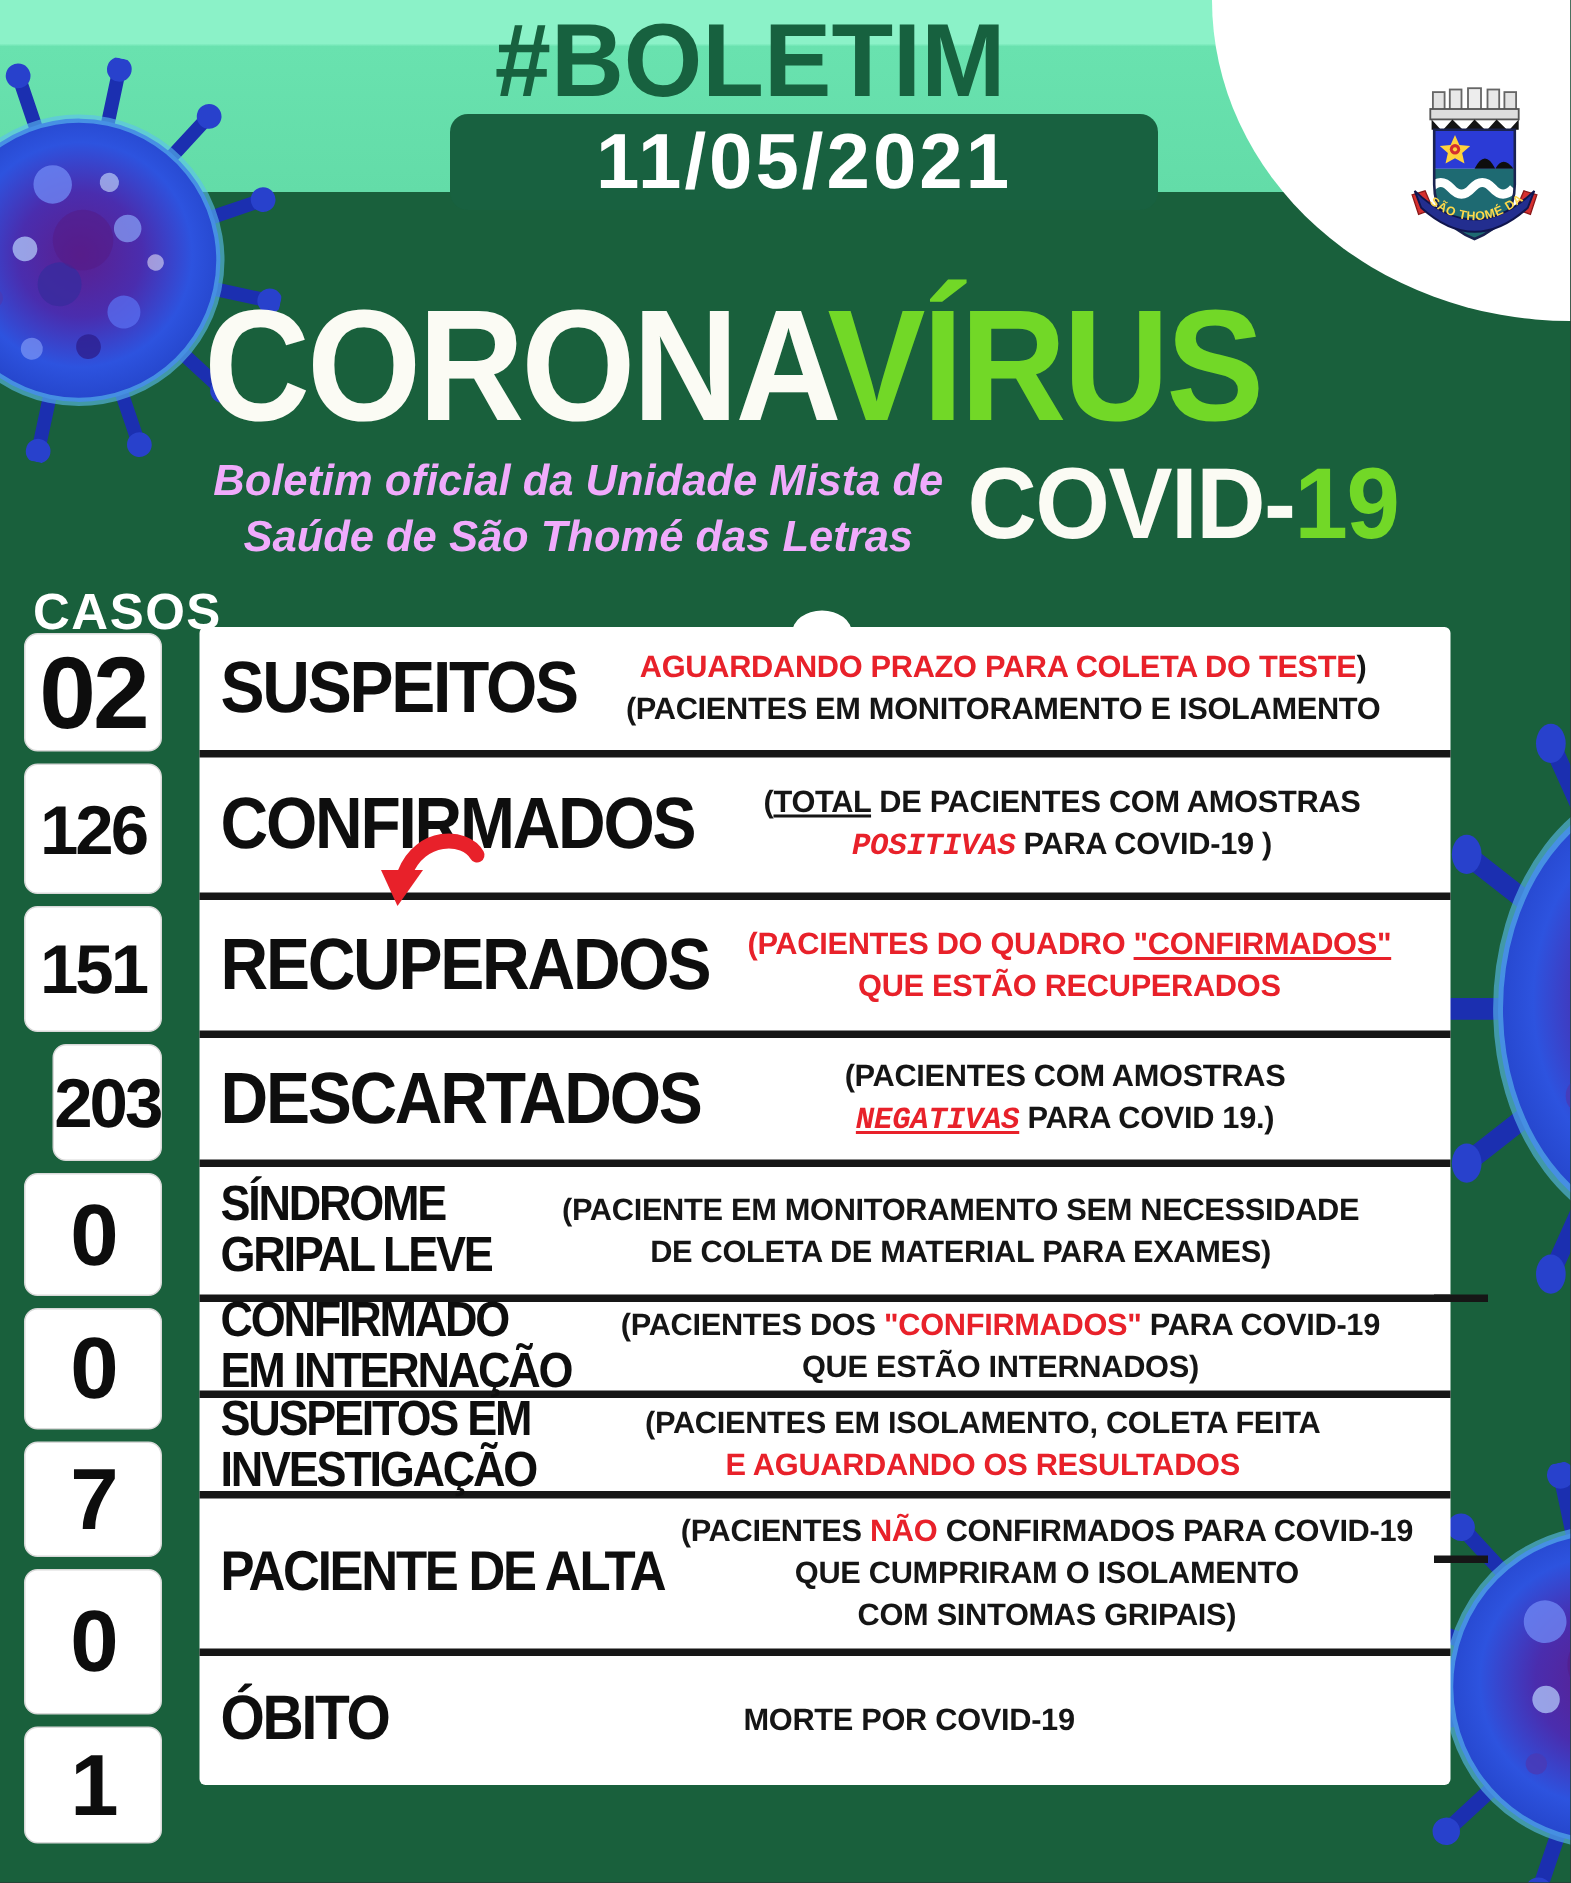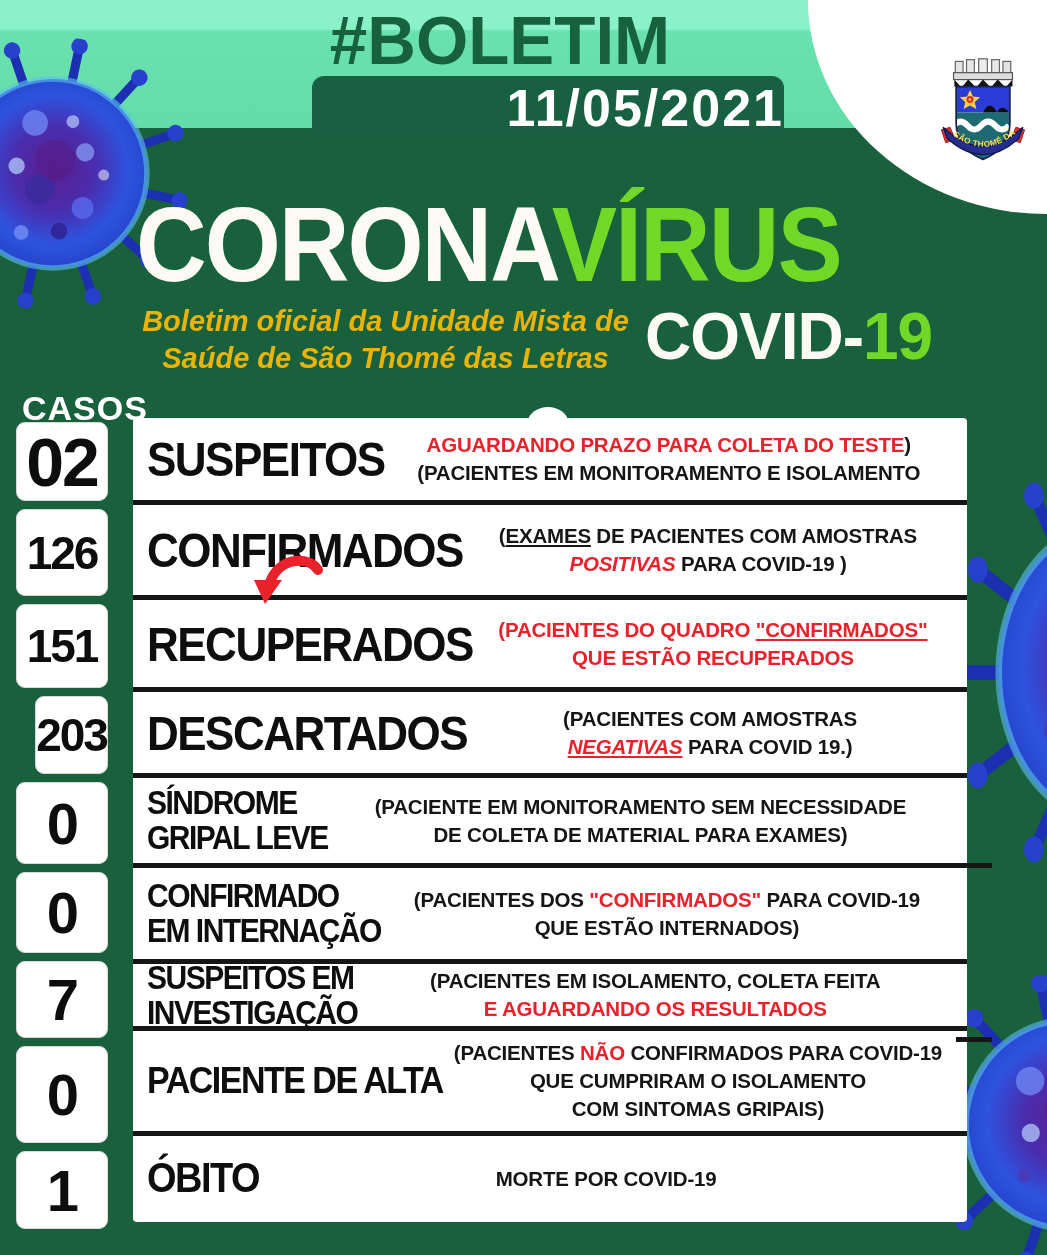--- a/index.html
+++ b/index.html
@@ -15,30 +15,30 @@
   
   #corner-white{position:absolute;top:0;left:808px;width:239px;height:214px;background:#fff;
     border-bottom-left-radius:100% 100%;}
   
   .virus{position:absolute;pointer-events:none;}
   
   #boletim-text{position:absolute;left:275px;top:0px;width:450px;text-align:center;
     font-size:66px;font-weight:900;letter-spacing:0px;color:#17613F;
     transform:scale(1.02,1.05);transform-origin:center top;}
   #date-pill{position:absolute;left:300px;top:76px;width:472px;height:64px;
-    background:#186140;border-radius:12px;display:flex;align-items:center;justify-content:flex-end;margin-left:12px;}
+    background:#186140;border-radius:12px;display:flex;align-items:center;justify-content:center;}
   #date-text{color:#fff;font-size:52px;font-weight:900;letter-spacing:2px;}
   
   #main-title{position:absolute;left:136px;top:192px;width:840px;white-space:nowrap;
     font-size:96px;font-weight:900;letter-spacing:-2px;line-height:1;
     transform:scale(1.02,1.1);transform-origin:left top;}
   #title-corona{color:#FBFBF4;}
   #title-virus{color:var(--lime,#72D827);}
   #subtitle{position:absolute;left:128px;top:303px;width:515px;text-align:center;
-    color:#eab308;font-weight:bold;font-style:italic;font-size:29px;line-height:1.28;}
+    color:#f0abfc;font-weight:bold;font-style:italic;font-size:29px;line-height:1.28;}
   #covid-title{position:absolute;left:645px;top:297px;width:330px;white-space:nowrap;
     font-size:64px;font-weight:900;letter-spacing:-1px;transform:scaleY(1.05);transform-origin:left top;}
   #covid-part1{color:#FBFBF4;}
   #covid-part2{color:var(--lime,#72D827);}
   
   #cases-label{position:absolute;left:22px;top:389px;color:#fff;font-size:34px;
     font-weight:900;letter-spacing:1px;}
   #numbers-col{position:absolute;left:16px;top:418px;width:92px;display:flex;flex-direction:column;}
   .num-cell{display:flex;box-sizing:border-box;}
   .num-box{flex:1;margin:4px 0;background:#fff;border:1px solid #d9d9d9;border-radius:9px;
@@ -51,21 +51,21 @@
     border-radius:4px;display:flex;flex-direction:column;}
   .prow{display:flex;align-items:center;box-sizing:border-box;padding:0 14px 0 14px;
     border-bottom:5px solid #161616;}
   .prow:last-child{border-bottom:none;}
   .prow-title{font-weight:900;color:#0e0e0e;letter-spacing:-1.5px;line-height:1.04;
     transform:scaleY(1.1);transform-origin:left center;white-space:nowrap;}
   .prow-desc{flex:1;text-align:center;font-weight:bold;font-size:20.5px;line-height:1.35;
     letter-spacing:-0.2px;color:#151515;}
   .seg-red{color:var(--red,#E8212A);}
   .seg-u{text-decoration:underline;}
-  .seg-i{font-style:italic;}
+  .seg-i{font-style:italic;font-family:Liberation Mono, monospace;}
   
   #red-arrow{position:absolute;left:252px;top:552px;}
   
   .line-stub{position:absolute;left:956px;width:36px;height:5px;background:#161616;}
   #line-stub-1{top:863px;}
   #line-stub-2{top:1037px;}
   
   #logo{position:absolute;left:931px;top:32px;}
 </style>
 </head>
@@ -255,21 +255,21 @@
       <div class="prow" style="height: 87px;">
         <div class="prow-title" style="font-size: 44px;"><span>SUSPEITOS</span></div>
         <div class="prow-desc">
           <div class="desc-line"><span class="seg-red">AGUARDANDO PRAZO PARA COLETA DO TESTE</span><span>)</span></div>
           <div class="desc-line"><span>(PACIENTES EM MONITORAMENTO E ISOLAMENTO</span></div>
         </div>
       </div>
       <div class="prow" style="height: 95px;">
         <div class="prow-title" style="font-size: 44px;"><span>CONFIRMADOS</span></div>
         <div class="prow-desc">
-          <div class="desc-line"><span>(</span><span class="seg-u">EXAMES</span><span> DE PACIENTES COM AMOSTRAS</span></div>
+          <div class="desc-line"><span>(</span><span class="seg-u">TOTAL</span><span> DE PACIENTES COM AMOSTRAS</span></div>
           <div class="desc-line"><span class="seg-red seg-i">POSITIVAS</span><span> PARA COVID-19 )</span></div>
         </div>
       </div>
       <div class="prow" style="height: 92px;">
         <div class="prow-title" style="font-size: 44px;"><span>RECUPERADOS</span></div>
         <div class="prow-desc">
           <div class="desc-line"><span class="seg-red">(PACIENTES DO QUADRO </span><span class="seg-red seg-u">"CONFIRMADOS"</span></div>
           <div class="desc-line"><span class="seg-red">QUE ESTÃO RECUPERADOS</span></div>
         </div>
       </div>
@@ -280,21 +280,21 @@
           <div class="desc-line"><span class="seg-red seg-u seg-i">NEGATIVAS</span><span> PARA COVID 19.)</span></div>
         </div>
       </div>
       <div class="prow" style="height: 90px;">
         <div class="prow-title" style="font-size: 30px;"><span>SÍNDROME</span><br><span>GRIPAL LEVE</span></div>
         <div class="prow-desc">
           <div class="desc-line"><span>(PACIENTE EM MONITORAMENTO  SEM NECESSIDADE</span></div>
           <div class="desc-line"><span>DE  COLETA DE MATERIAL PARA EXAMES)</span></div>
         </div>
       </div>
-      <div class="prow" style="height: 96px;">
+      <div class="prow" style="height: 64px;">
         <div class="prow-title" style="font-size: 30px;"><span>CONFIRMADO</span><br><span>EM INTERNAÇÃO</span></div>
         <div class="prow-desc">
           <div class="desc-line"><span>(PACIENTES DOS </span><span class="seg-red">"CONFIRMADOS"</span><span> PARA COVID-19</span></div>
           <div class="desc-line"><span>QUE ESTÃO INTERNADOS)</span></div>
         </div>
       </div>
       <div class="prow" style="height: 67px;">
         <div class="prow-title" style="font-size: 30px;"><span>SUSPEITOS EM</span><br><span>INVESTIGAÇÃO</span></div>
         <div class="prow-desc">
           <div class="desc-line"><span>(PACIENTES EM ISOLAMENTO, COLETA FEITA</span></div>

